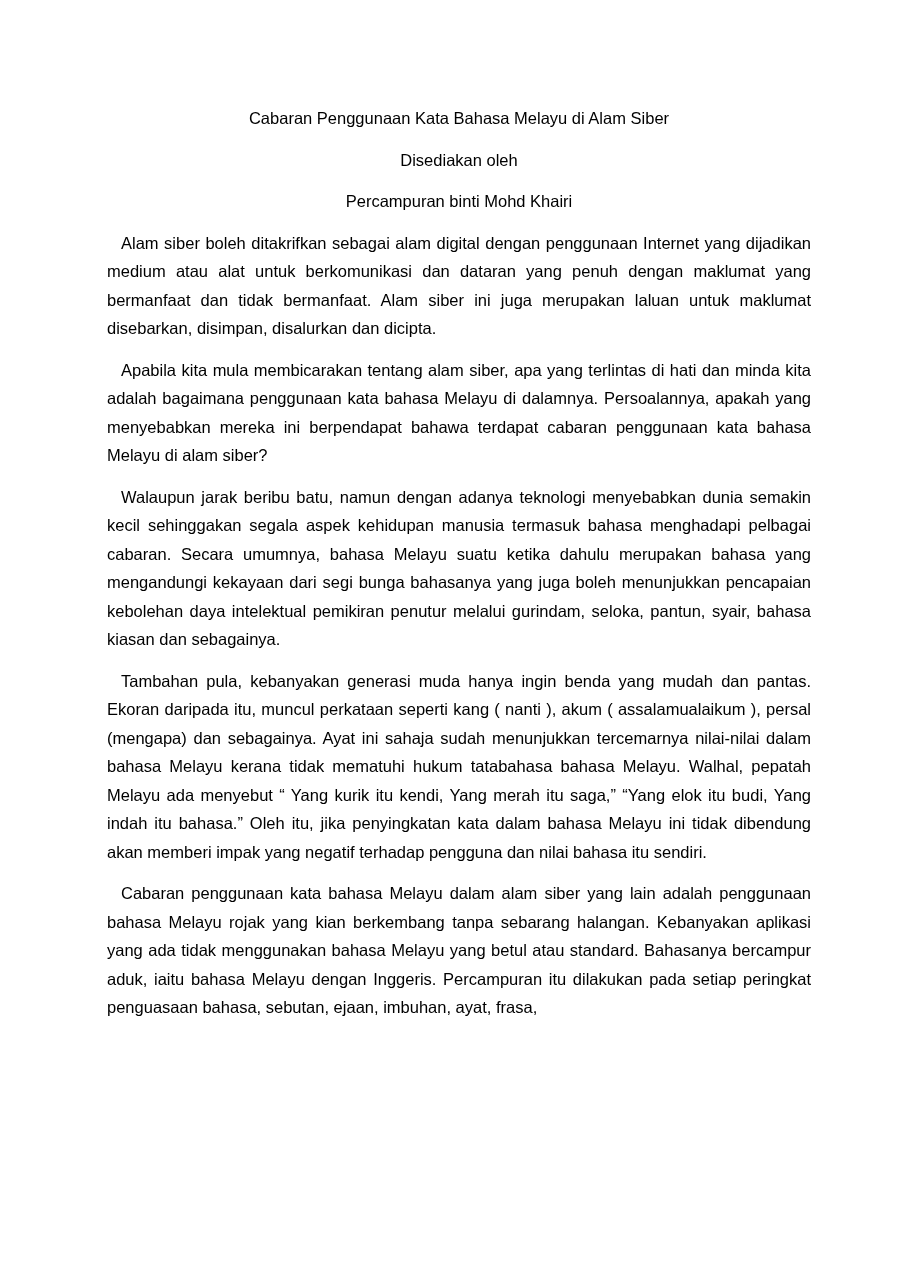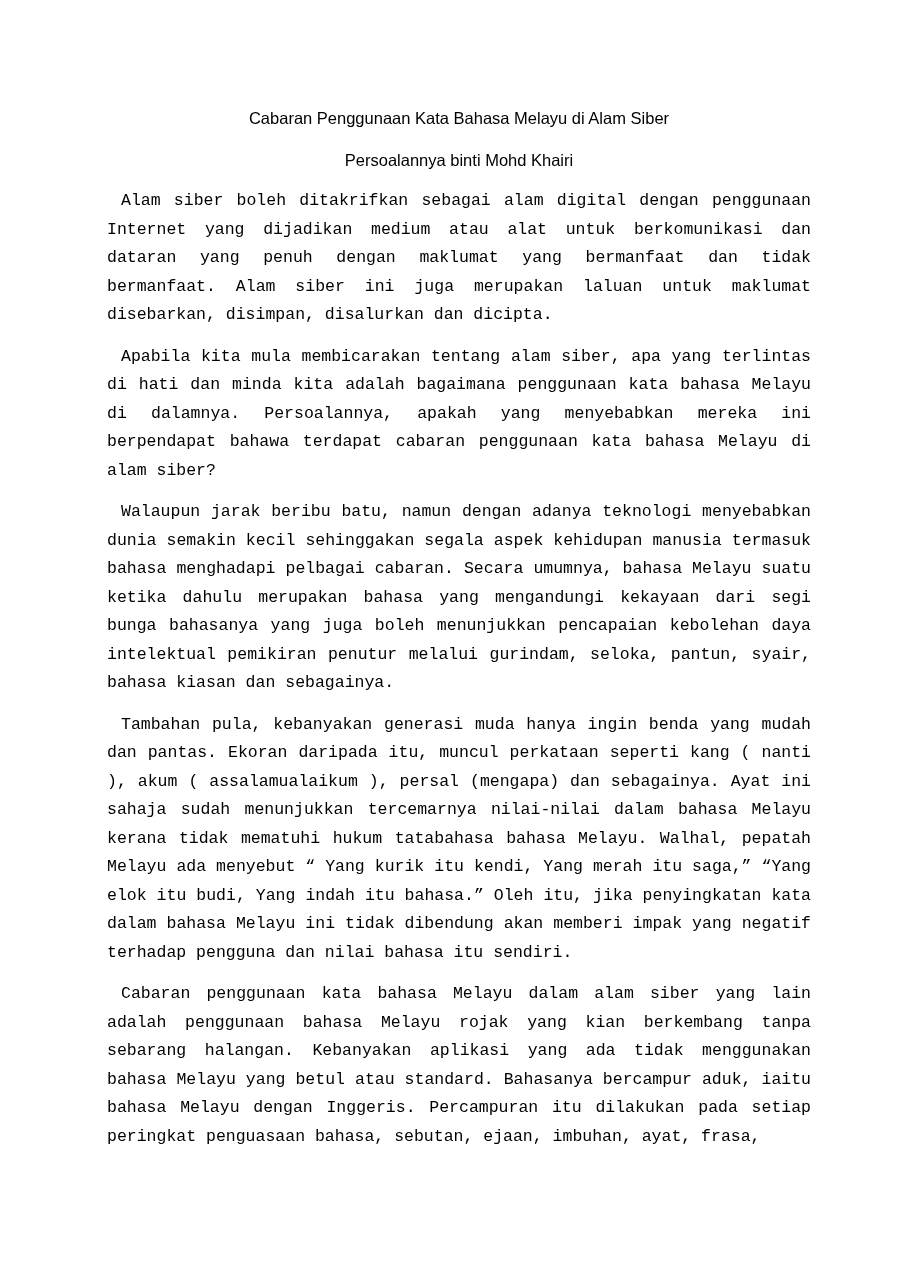--- a/index.html
+++ b/index.html
@@ -20,29 +20,29 @@
     overflow: hidden;
   }
   .center-line {
     text-align: center;
     margin: 0 0 13px 0;
   }
   .para {
     text-align: justify;
     text-indent: 14px;
     margin: 0 0 13px 0;
-    font-family: Liberation Mono, monospace;
   }
 </style>
 </head>
 <body>
 
 <div class="page">
   <p class="center-line">Cabaran Penggunaan Kata Bahasa Melayu di Alam Siber</p>
-  <p class="center-line">Persoalannya binti Mohd Khairi</p>
+  <p class="center-line">Disediakan oleh</p>
+  <p class="center-line">Percampuran binti Mohd Khairi</p>
   <div>
       <p class="para">Alam siber boleh ditakrifkan sebagai alam digital dengan penggunaan Internet yang dijadikan medium atau alat untuk berkomunikasi dan dataran yang penuh dengan maklumat yang bermanfaat dan tidak bermanfaat. Alam siber ini juga merupakan laluan untuk maklumat disebarkan, disimpan, disalurkan dan dicipta.</p>
       <p class="para">Apabila kita mula membicarakan tentang alam siber, apa yang terlintas di hati dan minda kita adalah bagaimana penggunaan kata bahasa Melayu di dalamnya. Persoalannya, apakah yang menyebabkan mereka ini berpendapat bahawa terdapat cabaran penggunaan kata bahasa Melayu di alam siber?</p>
       <p class="para">Walaupun jarak beribu batu, namun dengan adanya teknologi menyebabkan dunia semakin kecil sehinggakan segala aspek kehidupan manusia termasuk bahasa menghadapi pelbagai cabaran. Secara umumnya, bahasa Melayu suatu ketika dahulu merupakan bahasa yang mengandungi kekayaan dari segi bunga bahasanya yang juga boleh menunjukkan pencapaian kebolehan daya intelektual pemikiran penutur melalui gurindam, seloka, pantun, syair, bahasa kiasan dan sebagainya.</p>
       <p class="para">Tambahan pula, kebanyakan generasi muda hanya ingin benda yang mudah dan pantas. Ekoran daripada itu, muncul perkataan seperti kang ( nanti ), akum ( assalamualaikum ), persal (mengapa) dan sebagainya. Ayat ini sahaja sudah menunjukkan tercemarnya nilai-nilai dalam bahasa Melayu kerana tidak mematuhi hukum tatabahasa bahasa Melayu. Walhal, pepatah Melayu ada menyebut “ Yang kurik itu kendi, Yang merah itu saga,” “Yang elok itu budi, Yang indah itu bahasa.” Oleh itu, jika penyingkatan kata dalam bahasa Melayu ini tidak dibendung akan memberi impak yang negatif terhadap pengguna dan nilai bahasa itu sendiri.</p>
       <p class="para">Cabaran penggunaan kata bahasa Melayu dalam alam siber yang lain adalah penggunaan bahasa Melayu rojak yang kian berkembang tanpa sebarang halangan. Kebanyakan aplikasi yang ada tidak menggunakan bahasa Melayu yang betul atau standard. Bahasanya bercampur aduk, iaitu bahasa Melayu dengan Inggeris. Percampuran itu dilakukan pada setiap peringkat penguasaan bahasa, sebutan, ejaan, imbuhan, ayat, frasa,</p>
     </div>
 </div>
 
 </body></html>

